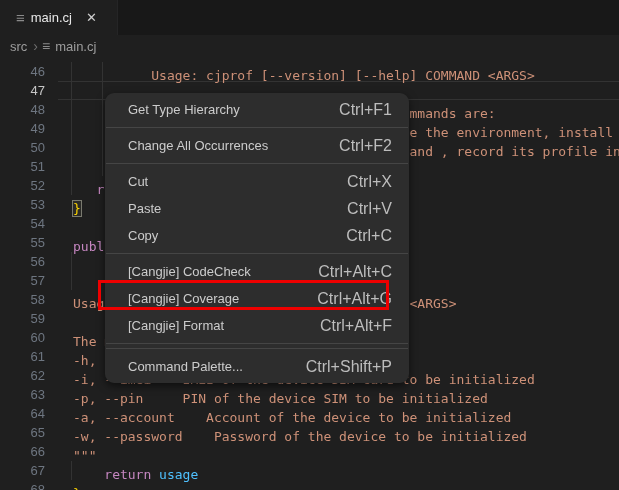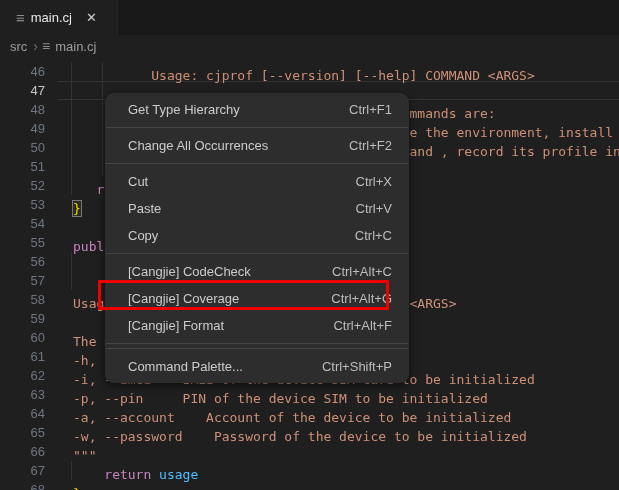--- a/index.html
+++ b/index.html
@@ -41,21 +41,21 @@
        font-family:"DejaVu Sans Mono",monospace;font-size:13px;line-height:19px;white-space:pre;}
   .s-str{color:var(--string);} .s-kw{color:var(--keyword);} .s-var{color:var(--variable);}
   .s-pln{color:var(--plain);} .s-brk{color:var(--bracket);}
   .s-brkbox{color:var(--bracket);outline:1px solid #7a7a6f;background:rgba(120,120,100,.12);}
 
   
   .menu{position:absolute;left:105px;top:93px;width:304px;background:var(--menu_bg);
        z-index:10;padding:3px 0;box-shadow:0 3px 9px rgba(0,0,0,.55);border-radius:9px;}
   .menu-item{height:27px;display:flex;align-items:center;cursor:pointer;}
   .menu-item .mlabel{margin-left:23px;font-size:13px;color:var(--menu_text);flex:1;}
-  .menu-item .mshortcut{margin-right:17px;font-size:13px;color:var(--menu_shortcut);}
+  .menu-item .mshortcut{margin-right:17px;font-size:16px;color:var(--menu_shortcut);}
   .menu-sep{height:1px;background:var(--menu_separator);margin:4px 1px;}
 
   
   .annotation-box{position:absolute;left:98px;top:280px;width:291px;height:30px;z-index:11;
        border:3px solid var(--annotation_red);box-sizing:border-box;pointer-events:none;}
 </style>
 </head>
 <body>
 
 <div class="page">

